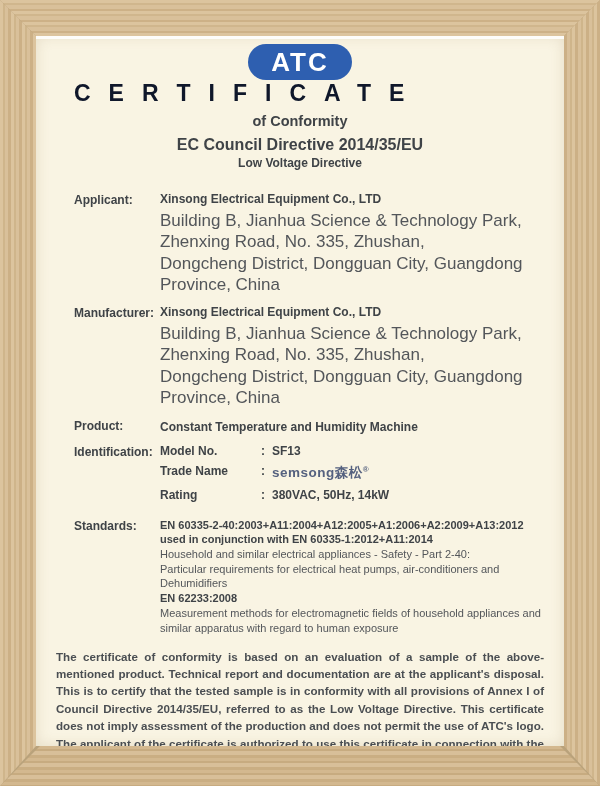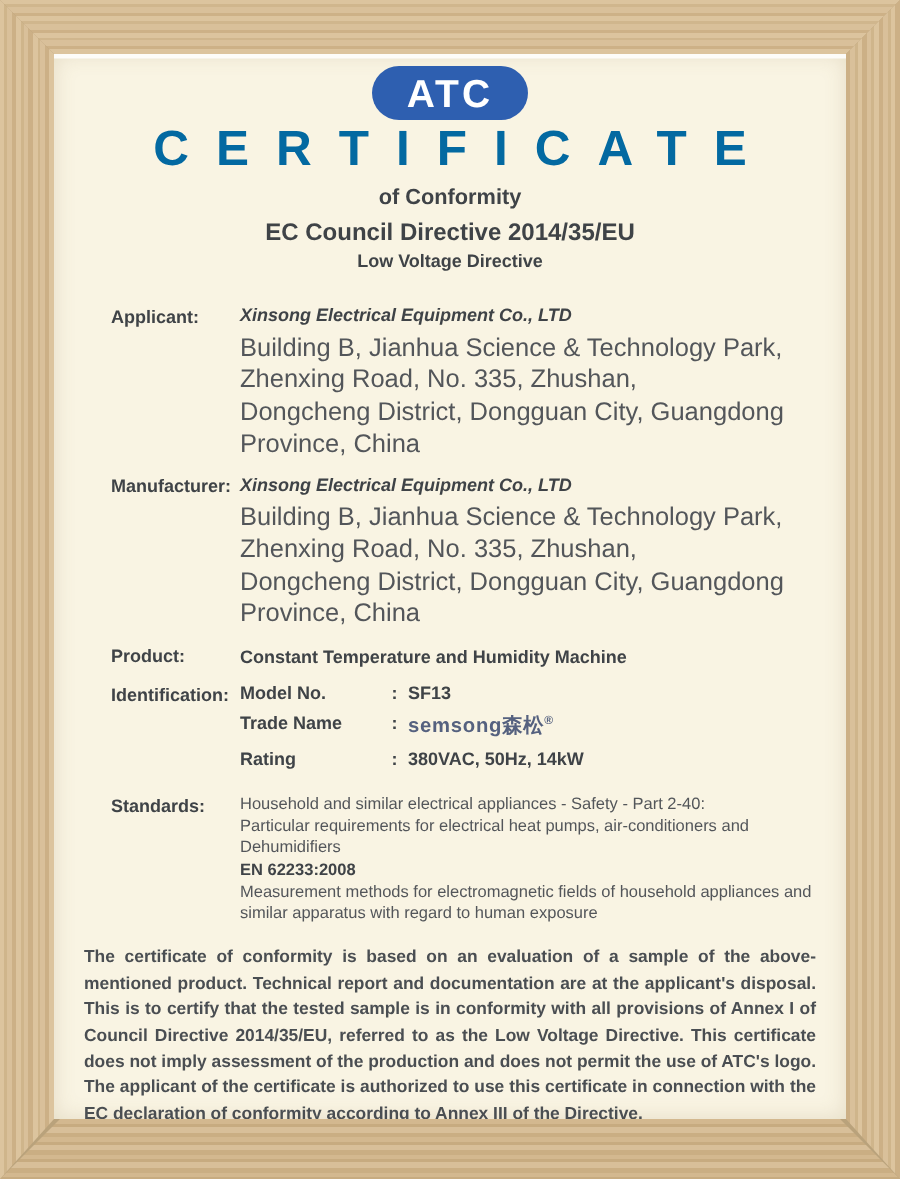--- a/index.html
+++ b/index.html
@@ -26,31 +26,31 @@
     clip-path:polygon(0 36px,100% 0,100% 100%,0 calc(100% - 40px));}
   
   .paper{position:absolute;left:36px;right:36px;top:36px;bottom:40px;background:var(--paper);
     box-shadow:inset 0 3px 0 rgba(255,255,255,.85), inset 0 0 14px rgba(140,110,60,.18);
     overflow:hidden;color:var(--ink);}
   .inner{position:relative;width:100%;height:100%;padding:6px 20px 0 20px;}
   
   .badge{width:104px;height:36px;margin:2px auto 0;background:var(--badge-blue);border-radius:18px;
     display:flex;align-items:center;justify-content:center;color:#fff;font-weight:bold;
     font-size:26px;letter-spacing:2px;}
-  .cert-title{text-align:center;font-weight:bold;font-size:33px;letter-spacing:18px;
-    text-indent:18px;color:#0369a1;margin-top:0px;}
+  .cert-title{font-weight:bold;font-size:23px;letter-spacing:18px;
+    text-indent:18px;color:#0f172a;margin-top:0px;}
   .sub1{text-align:center;font-weight:bold;font-size:14.5px;margin-top:6px;}
   .sub2{text-align:center;font-weight:bold;font-size:16px;margin-top:7px;}
   .sub3{text-align:center;font-weight:bold;font-size:12px;margin-top:2px;}
   .reg{text-align:center;font-weight:bold;font-size:16px;margin-top:20px;}
   
   .info{margin-top:22px;}
   .row{display:grid;grid-template-columns:104px 1fr;margin-bottom:10px;}
   .lbl{font-weight:bold;font-size:12px;padding-left:18px;padding-top:1px;}
-  .val-name{font-weight:bold;font-size:12px;font-style:italic;}
+  .val-name{font-weight:bold;font-size:12px;}
   .addr{font-size:17px;color:var(--soft-ink);margin-top:4px;line-height:1.25;}
   .prod{font-weight:bold;font-size:12px;padding-top:2px;}
   .id-row{display:grid;grid-template-columns:94px 18px 1fr;margin-bottom:6px;}
   .id-name{font-weight:bold;font-size:12px;}
   .id-colon{font-weight:bold;font-size:12px;text-align:center;}
   .id-val{font-weight:bold;font-size:12px;}
   .logo-semsong{font-weight:bold;font-size:13.5px;color:var(--logo-blue);letter-spacing:.5px;}
   .logo-semsong sup{font-size:8px;}
   .std p{font-size:11px;line-height:1.28;margin-bottom:1px;color:var(--soft-ink);}
   .std p.b{font-weight:bold;color:var(--ink);}
@@ -132,20 +132,21 @@
               <div class="id-name">Rating</div>
               <div class="id-colon">:</div>
               <div class="id-val">380VAC, 50Hz, 14kW</div>
             </div>
           </div>
         </div>
 
         <div class="row">
           <div class="lbl">Standards:</div>
           <div class="std">
+            <p class="b">EN 60335-2-40:2003+A11:2004+A12:2005+A1:2006+A2:2009+A13:2012 used in conjunction with EN 60335-1:2012+A11:2014</p>
             <p>Household and similar electrical appliances - Safety - Part 2-40:</p>
             <p>Particular requirements for electrical heat pumps, air-conditioners and Dehumidifiers</p>
             <p class="b">EN 62233:2008</p>
             <p>Measurement methods for electromagnetic fields of household appliances and similar apparatus with regard to human exposure</p>
           </div>
         </div>
       </div>
 
       <div class="body-par">The certificate of conformity is based on an evaluation of a sample of the above-mentioned product. Technical report and documentation are at the applicant's disposal. This is to certify that the tested sample is in conformity with all provisions of Annex I of Council Directive 2014/35/EU, referred to as the Low Voltage Directive. This certificate does not imply assessment of the production and does not permit the use of ATC's logo. The applicant of the certificate is authorized to use this certificate in connection with the EC declaration of conformity according to Annex III of the Directive.</div>
 

